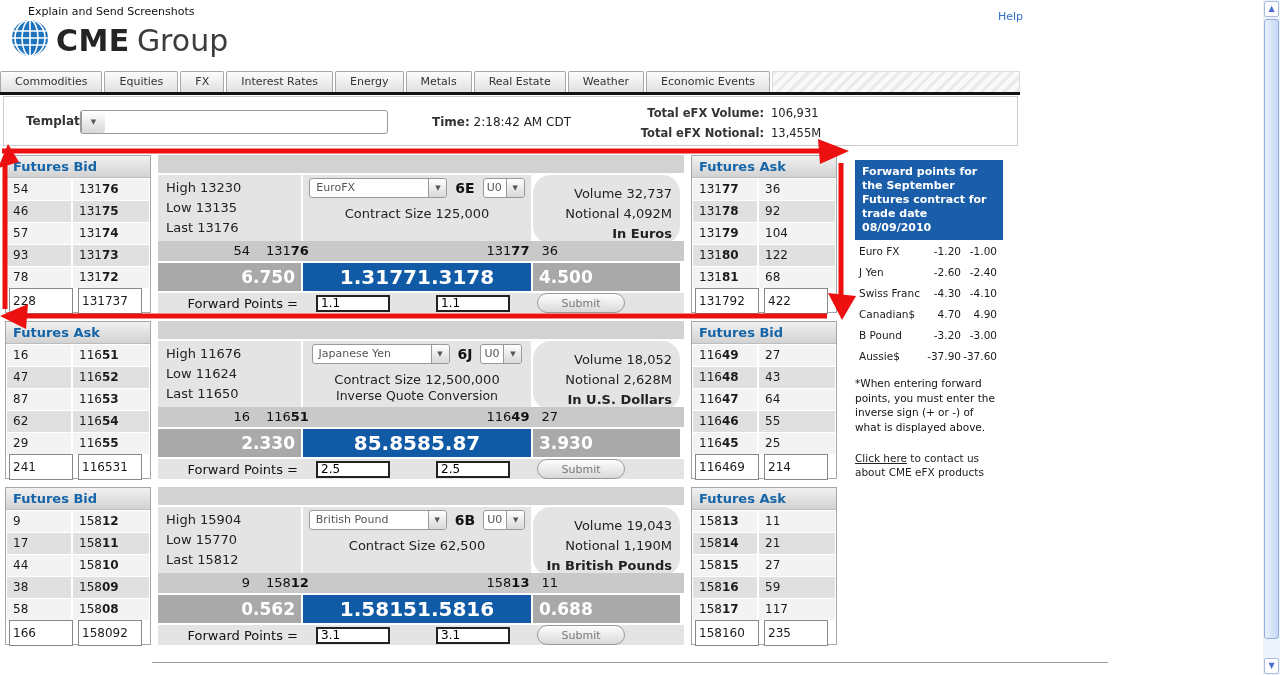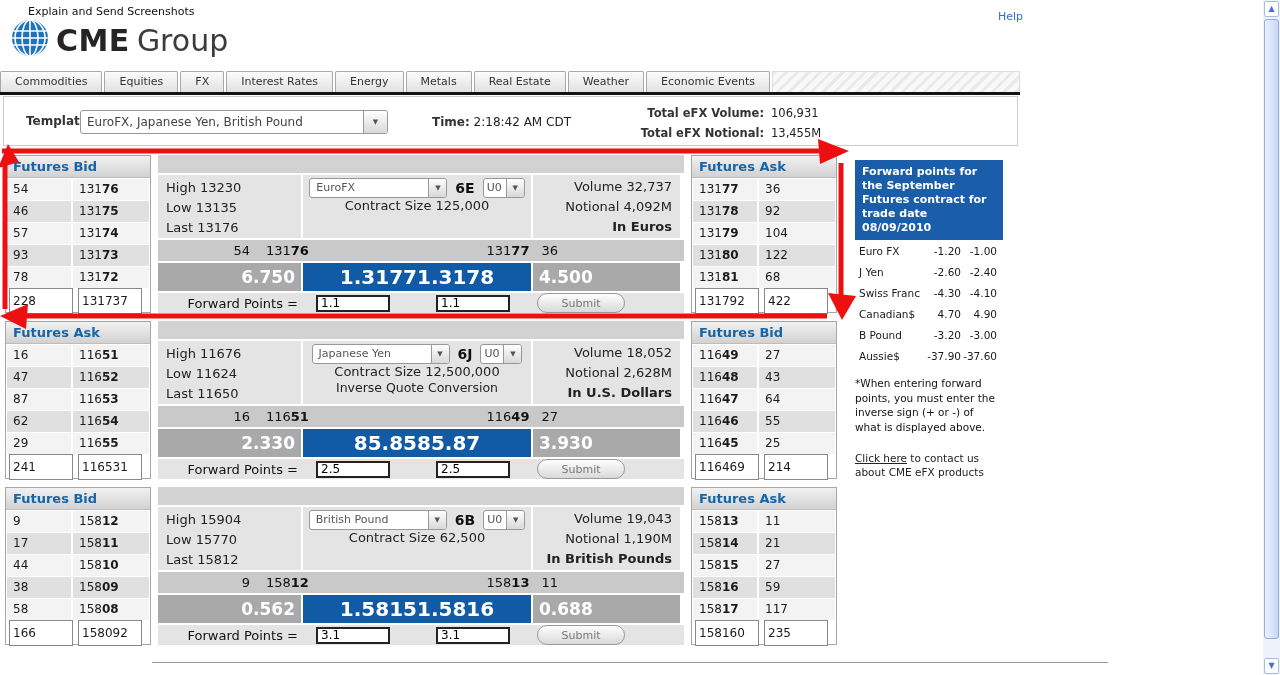--- a/index.html
+++ b/index.html
@@ -59,23 +59,23 @@
   .center { width:526px; margin-left:7px; display:flex; flex-direction:column; }
   .strip { height:18px; background:#d2d2d2; margin-bottom:2px; }
   .info { display:grid; grid-template-columns:143px 228px 147px; gap:2px; height:64px; margin-bottom:2px; }
   .info > div { background:#e4e4e4; }
   .info-left { padding:3px 16px 0 8px; font-size:13px; line-height:20px; }
   .info-mid { text-align:center; padding-top:3px; }
   .select-row { display:flex; justify-content:center; align-items:center; gap:8px; }
   .currency-select .sel-text { width:118px; }
   .month-select .sel-text { width:22px; padding:0 3px; }
   .code { font-weight:bold; font-size:14px; color:#111; }
-  .contract-line { font-size:13px; margin-top:0; }
+  .contract-line { font-size:13px; margin-top:8px; }
   .extra-line { font-size:12.5px; margin-top:1px; }
-  .info-right { padding:2px 8px 0 0; text-align:right; font-size:13px; line-height:20px; }
+  .info-right { padding:9px 8px 0 0; text-align:right; font-size:13px; line-height:20px;border-radius:18px; }
   .denom-line { font-weight:bold; }
   .quote-row { height:21px; background:#c9c9c9; display:flex; align-items:center; font-size:13px; color:#111; margin-bottom:2px; }
   .q-bid-qty { width:92px; text-align:right; }
   .q-bid-price { margin-left:16px; }
   .q-ask-price { margin-left:auto; }
   .q-ask-qty { margin-left:12px; margin-right:126px; }
   .quote-row b { font-weight:bold; }
   .big-row { display:grid; grid-template-columns:143px 228px 147px; gap:2px; height:28px; margin-bottom:2px; }
   .big-left { background:#a9a9a9; color:#fff; font-weight:bold; font-size:17px; line-height:28px; text-align:right; padding-right:6px; }
   .big-mid { background:#115aa5; color:#fff; font-weight:bold; font-size:20px; line-height:28px;
@@ -147,21 +147,20 @@
     <div class="tab">Metals</div>
     <div class="tab">Real Estate</div>
     <div class="tab">Weather</div>
     <div class="tab">Economic Events</div>
     <div class="tab-filler"></div>
 </div>
 
 <div class="toolbar">
   <span class="tpl-label">Templates:</span>
   <div class="sel templates-select">
-    <span class="sel-text">EuroFX, Japanese Yen, British Pound</span>
     <span class="sel-btn">▼</span>
   </div>
   <div class="time-block">
     <span class="time-label">Time:</span>
     <span>2:18:42 AM CDT</span>
   </div>
   <div class="totals">
     <div class="totals-row">
       <span class="t-label">Total eFX Volume:</span>
       <span class="t-value">106,931</span>

